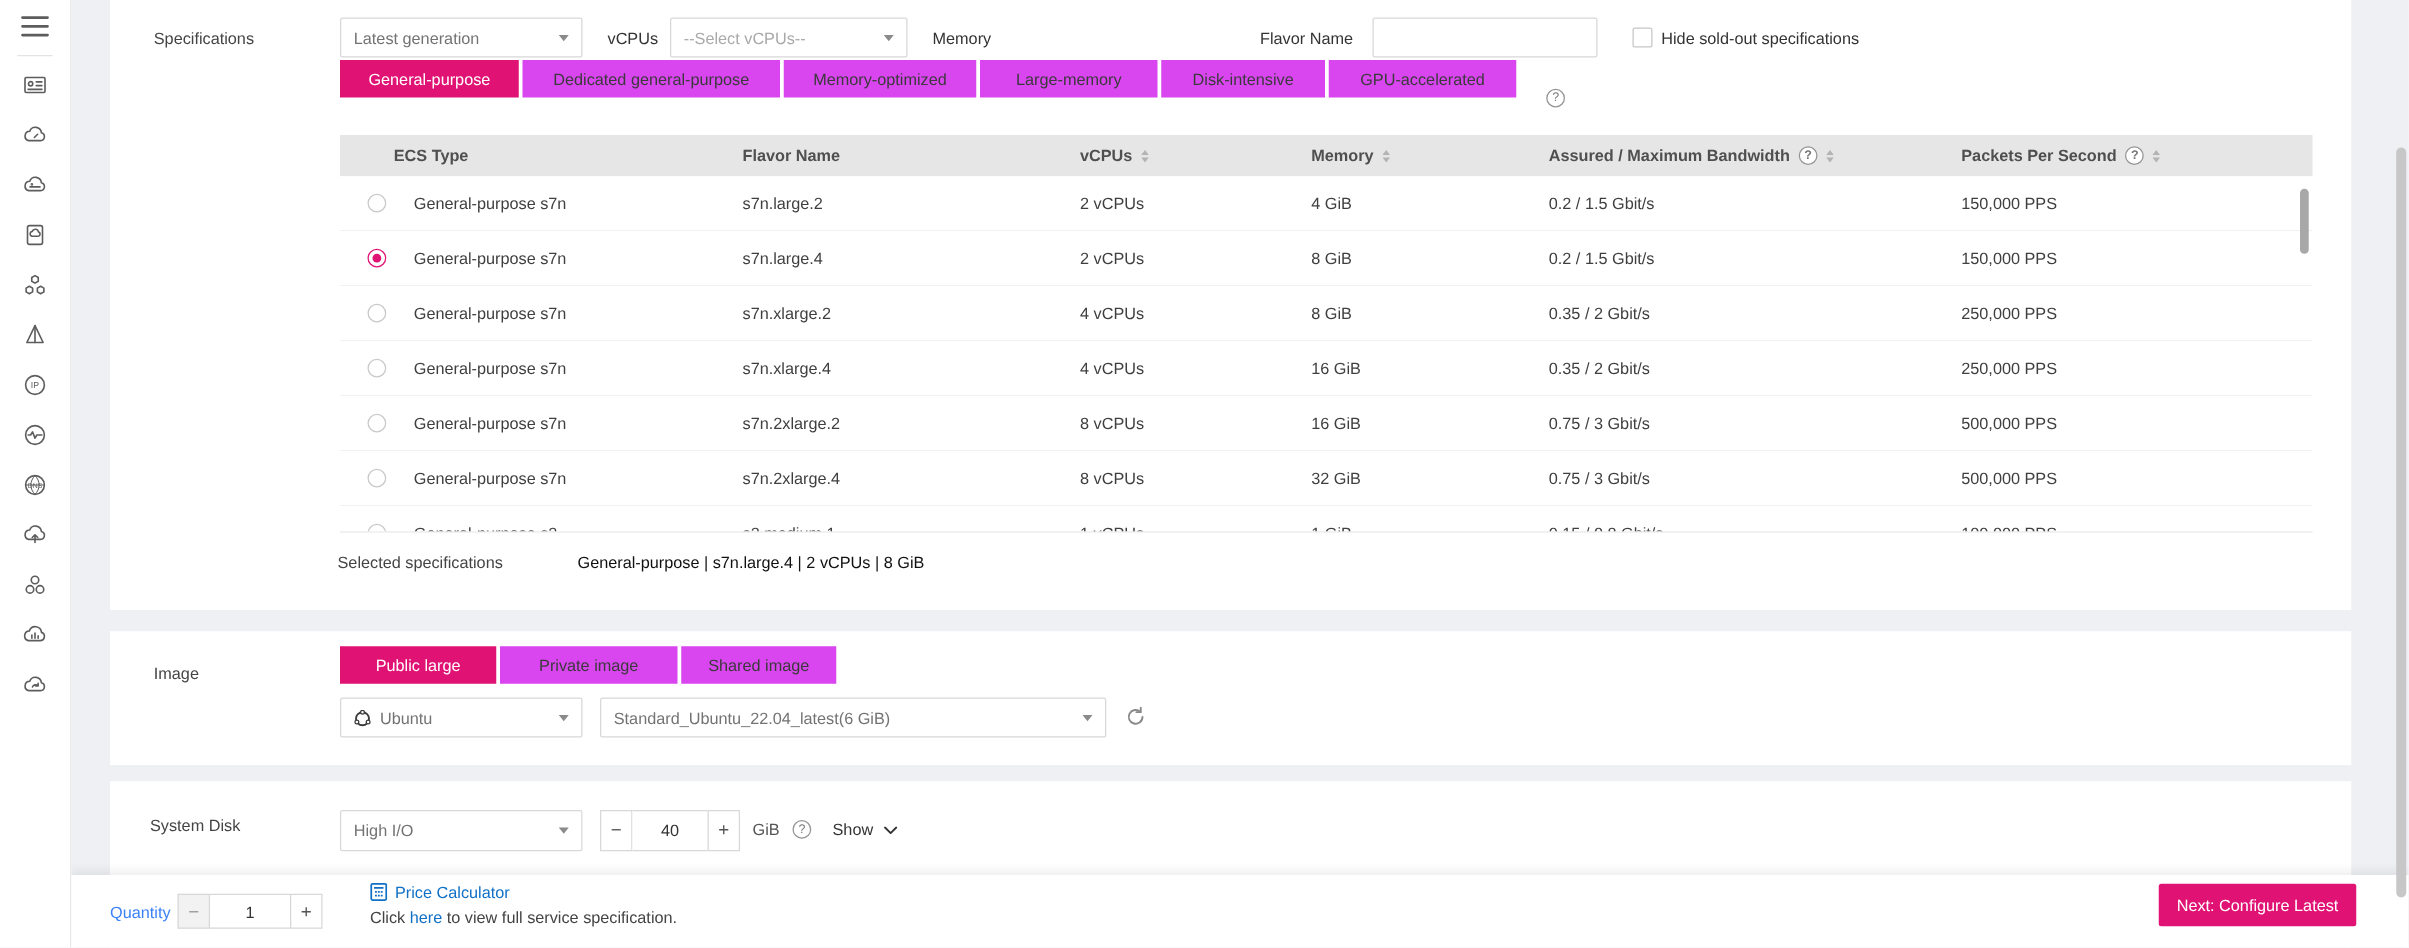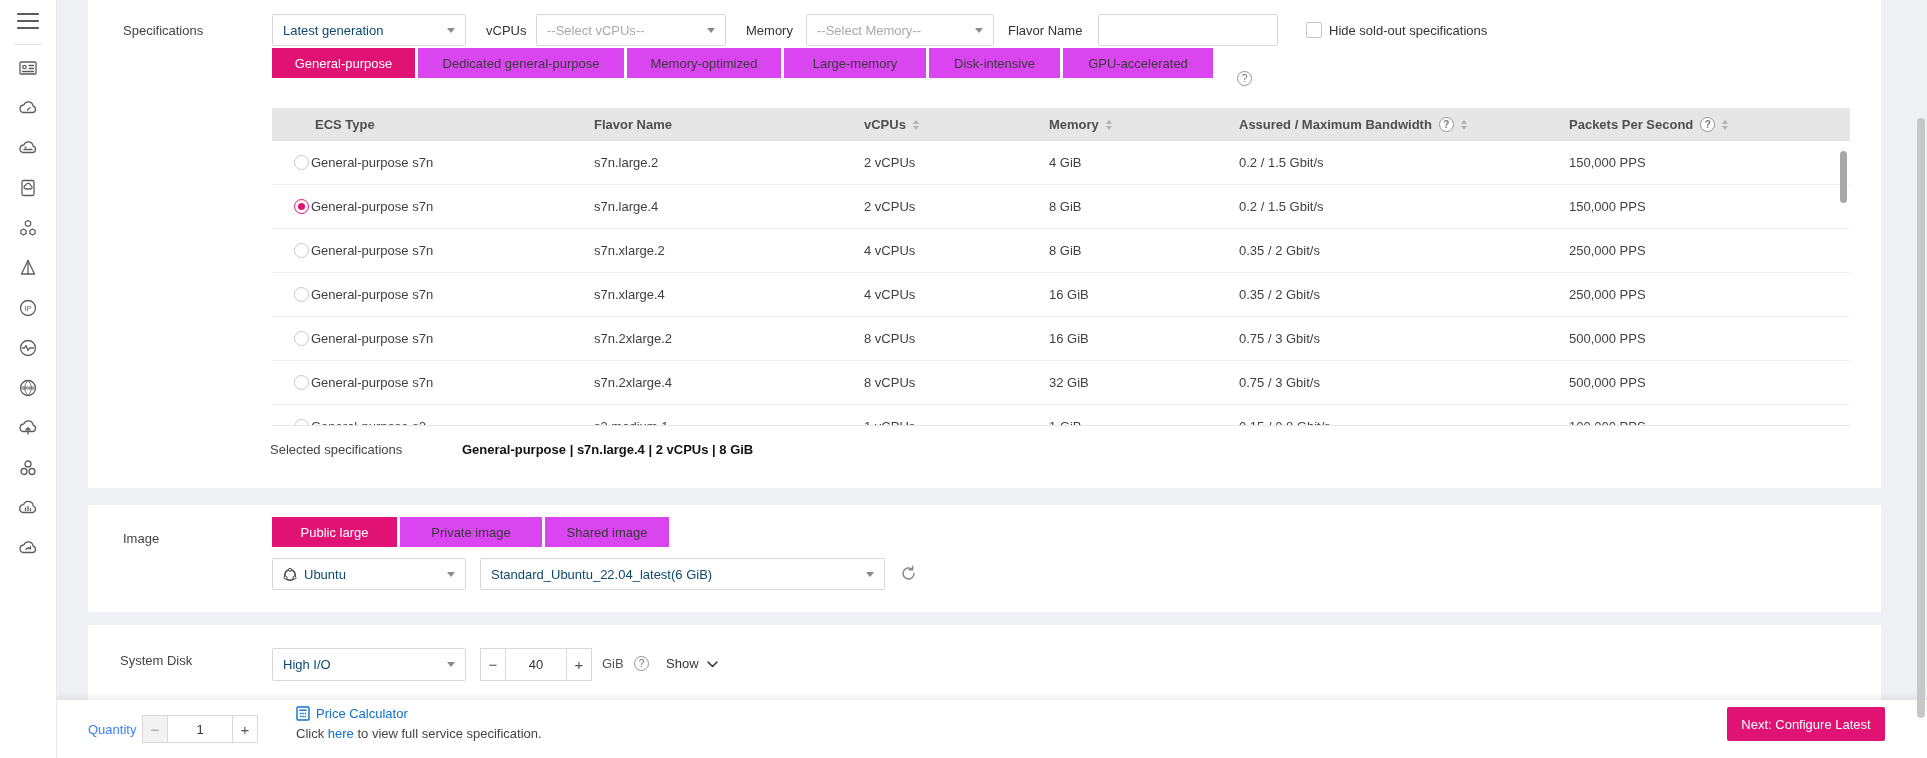--- a/index.html
+++ b/index.html
@@ -18,21 +18,21 @@
   .sicon svg,.burger svg{display:block}
   
   .card{position:absolute;left:88px;width:1793px;background:#fff}
   #card-specs{top:0;height:488px}
   #card-image{top:505px;height:107px}
   #card-disk{top:625px;height:133px}
   .sec-label{position:absolute;color:#444}
   
   .sel{display:flex;align-items:center;justify-content:space-between;height:32px;box-sizing:border-box;
        border:1px solid #d8d8d8;border-radius:2px;background:#fff;padding:0 10px;cursor:pointer}
-  .sel .sel-txt{color:#0c4a6e;white-space:nowrap;overflow:hidden}
+  .sel .sel-txt{color:#737373;white-space:nowrap;overflow:hidden}
   .sel .ph{color:#a9a9a9}
   .caret{width:0;height:0;border-left:4px solid transparent;border-right:4px solid transparent;border-top:5px solid #8a8a8a;margin-left:8px;flex:none}
   .search-wrap{display:flex;align-items:center;justify-content:space-between;height:32px;box-sizing:border-box;border:1px solid #d8d8d8;border-radius:2px;background:#fff;padding:0 8px}
   .search-wrap input{border:none;outline:none;flex:1;font:13px "Liberation Sans",sans-serif;background:transparent}
   .cbx{width:14px;height:14px;border:1px solid #c6c6c6;border-radius:2px;background:#fff;display:inline-block;cursor:pointer}
   .lbl{color:#333;white-space:nowrap}
   
   .tabs{display:flex;gap:3px;position:absolute}
   .ptab{height:30px;display:flex;align-items:center;justify-content:center;background:#d946ef;color:#3a3a3a;cursor:pointer;white-space:nowrap}
   .ptab.active{background:#e01274;color:#fff}
@@ -40,31 +40,31 @@
         font-size:10px;line-height:1;color:#777;background:#fff;box-sizing:border-box;cursor:pointer;flex:none}
   
   #flavor-table{position:absolute;left:184px;top:108px;width:1578px}
   .trow{display:grid;grid-template-columns:313px 270px 185px 190px 330px 290px;align-items:center}
   .thead{background:#e6e6e6;height:33px;color:#4f4f4f;font-weight:bold}
   .th{padding-left:9px;display:flex;align-items:center;gap:7px}
   .th.first{padding-left:43px}
   .tbody{height:284px;overflow:hidden;border-bottom:1px solid #e6e6e6;position:relative}
   .datarow{height:43px;border-bottom:1px solid #f1f1f1;background:#fff;cursor:pointer;color:#3f3f3f}
   .cell{padding-left:9px;white-space:nowrap}
-  .cell.first{padding-left:22px;display:flex;align-items:center;gap:2px}
+  .cell.first{padding-left:22px;display:flex;align-items:center;gap:22px}
   .radio{width:15px;height:15px;border:1px solid #c9c9c9;border-radius:50%;box-sizing:border-box;background:#fff;flex:none;position:relative}
   .radio.on{border:1px solid #e01274}
   .radio.on::after{content:"";position:absolute;left:3px;top:3px;width:7px;height:7px;border-radius:50%;background:#e01274}
   .sort{display:inline-flex;flex-direction:column;gap:2px;cursor:pointer}
   .sort .tri{width:0;height:0;border-left:3.5px solid transparent;border-right:3.5px solid transparent}
   .sort .up{border-bottom:4px solid #b3b3b3}
   .sort .down{border-top:4px solid #b3b3b3}
   .tscroll{position:absolute;right:3px;top:10px;width:7px;height:52px;background:#a8a8a8;border-radius:4px}
   .sel-line-label{position:absolute;left:182px;top:442px;color:#444}
-  .sel-line-value{position:absolute;left:374px;top:442px;color:#111;font-weight:bold}
+  .sel-line-value{position:absolute;left:374px;top:442px;color:#111;font-weight:normal}
   
   .stepper{position:absolute;display:flex;height:33px;box-sizing:border-box}
   .step-btn{width:26px;height:33px;box-sizing:border-box;border:1px solid #d8d8d8;background:#fff;display:flex;align-items:center;justify-content:center;color:#555;font-size:15px;cursor:pointer}
   .step-btn.dim{background:#f2f2f2;color:#999}
   .step-val{width:60px;height:33px;box-sizing:border-box;border-top:1px solid #d8d8d8;border-bottom:1px solid #d8d8d8;text-align:center;font:13px "Liberation Sans",sans-serif;outline:none;border-left:none;border-right:none;color:#333}
   
   #footer{position:absolute;left:56px;top:700px;width:1871px;height:58px;background:#fff;box-shadow:0 -3px 8px rgba(0,0,0,.07);z-index:15}
   .blue{color:#1070c5;cursor:pointer}
   .next-btn{position:absolute;left:1671px;top:7px;width:158px;height:34px;background:#e01274;color:#fff;border:none;border-radius:2px;
             font:13px "Liberation Sans",sans-serif;cursor:pointer}
@@ -176,24 +176,20 @@
   <div class="sel abs" style="left:184px;top:14px;width:194px">
     <span class="sel-txt">Latest generation</span>
     <span class="caret"></span>
   </div>
   <span class="abs lbl" style="left:398px;top:23px">vCPUs</span>
   <div class="sel abs" style="left:448px;top:14px;width:190px">
     <span class="sel-txt ph">--Select vCPUs--</span>
     <span class="caret"></span>
   </div>
   <span class="abs lbl" style="left:658px;top:23px">Memory</span>
-  <div class="sel abs" style="left:718px;top:14px;width:188px">
-    <span class="sel-txt ph">--Select Memory--</span>
-    <span class="caret"></span>
-  </div>
   <span class="abs lbl" style="left:920px;top:23px">Flavor Name</span>
   <div class="search-wrap abs" style="left:1010px;top:14px;width:180px">
     <input type="text" value="" style="">
     <svg class="ic" width="15" height="15" viewBox="0 0 15 15" style="stroke:#9a9a9a;stroke-width:1.4">
         <circle cx="6.3" cy="6.3" r="4.3"></circle>
         <path d="M9.6 9.6l3.4 3.4"></path>
       </svg>
   </div>
   <span class="abs cbx" style="left:1218px;top:22px"></span>
   <span class="abs lbl" style="left:1241px;top:23px">Hide sold-out specifications</span>

